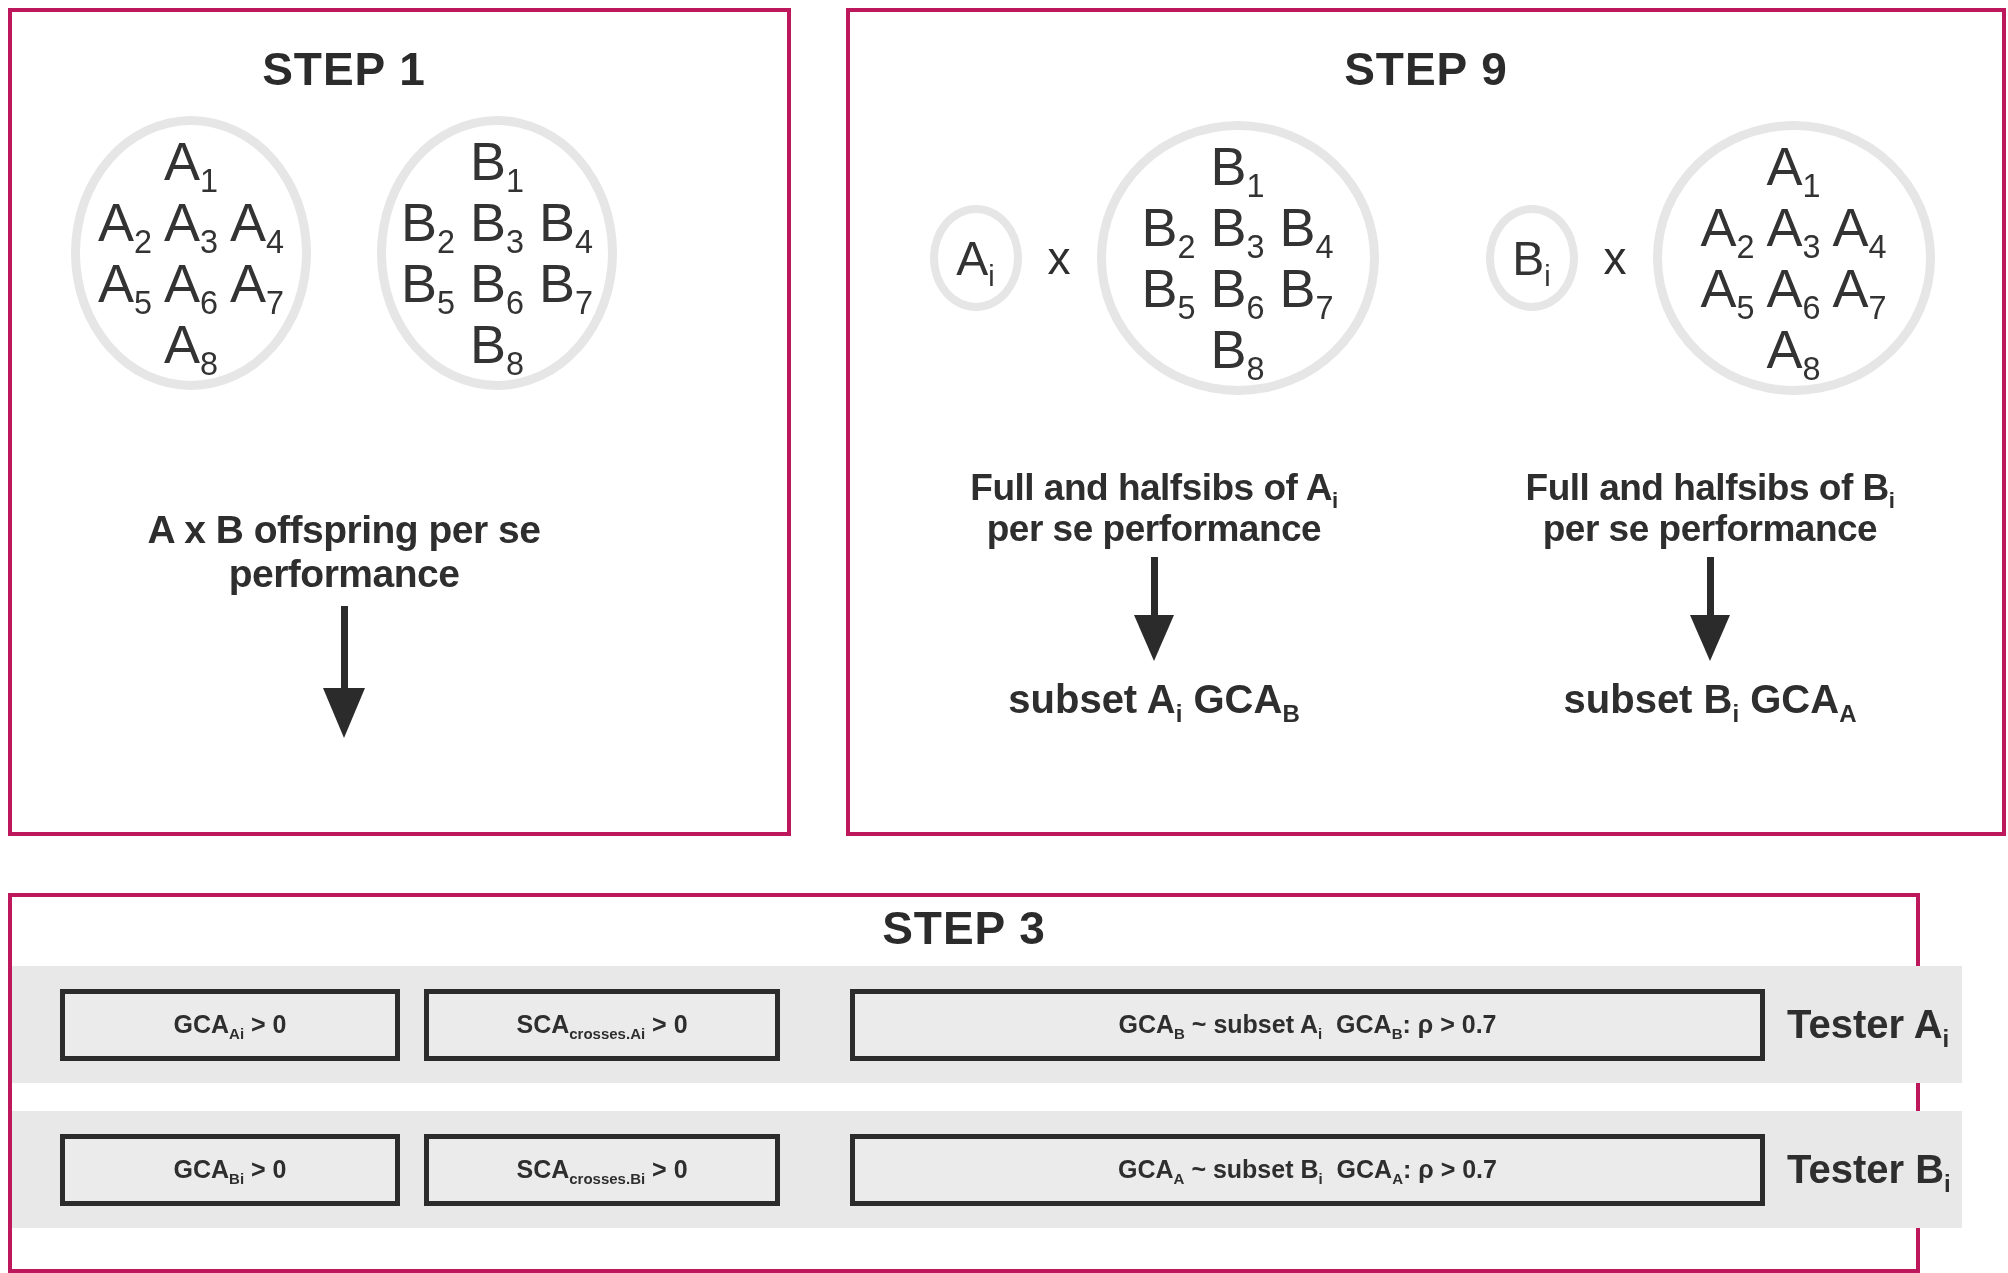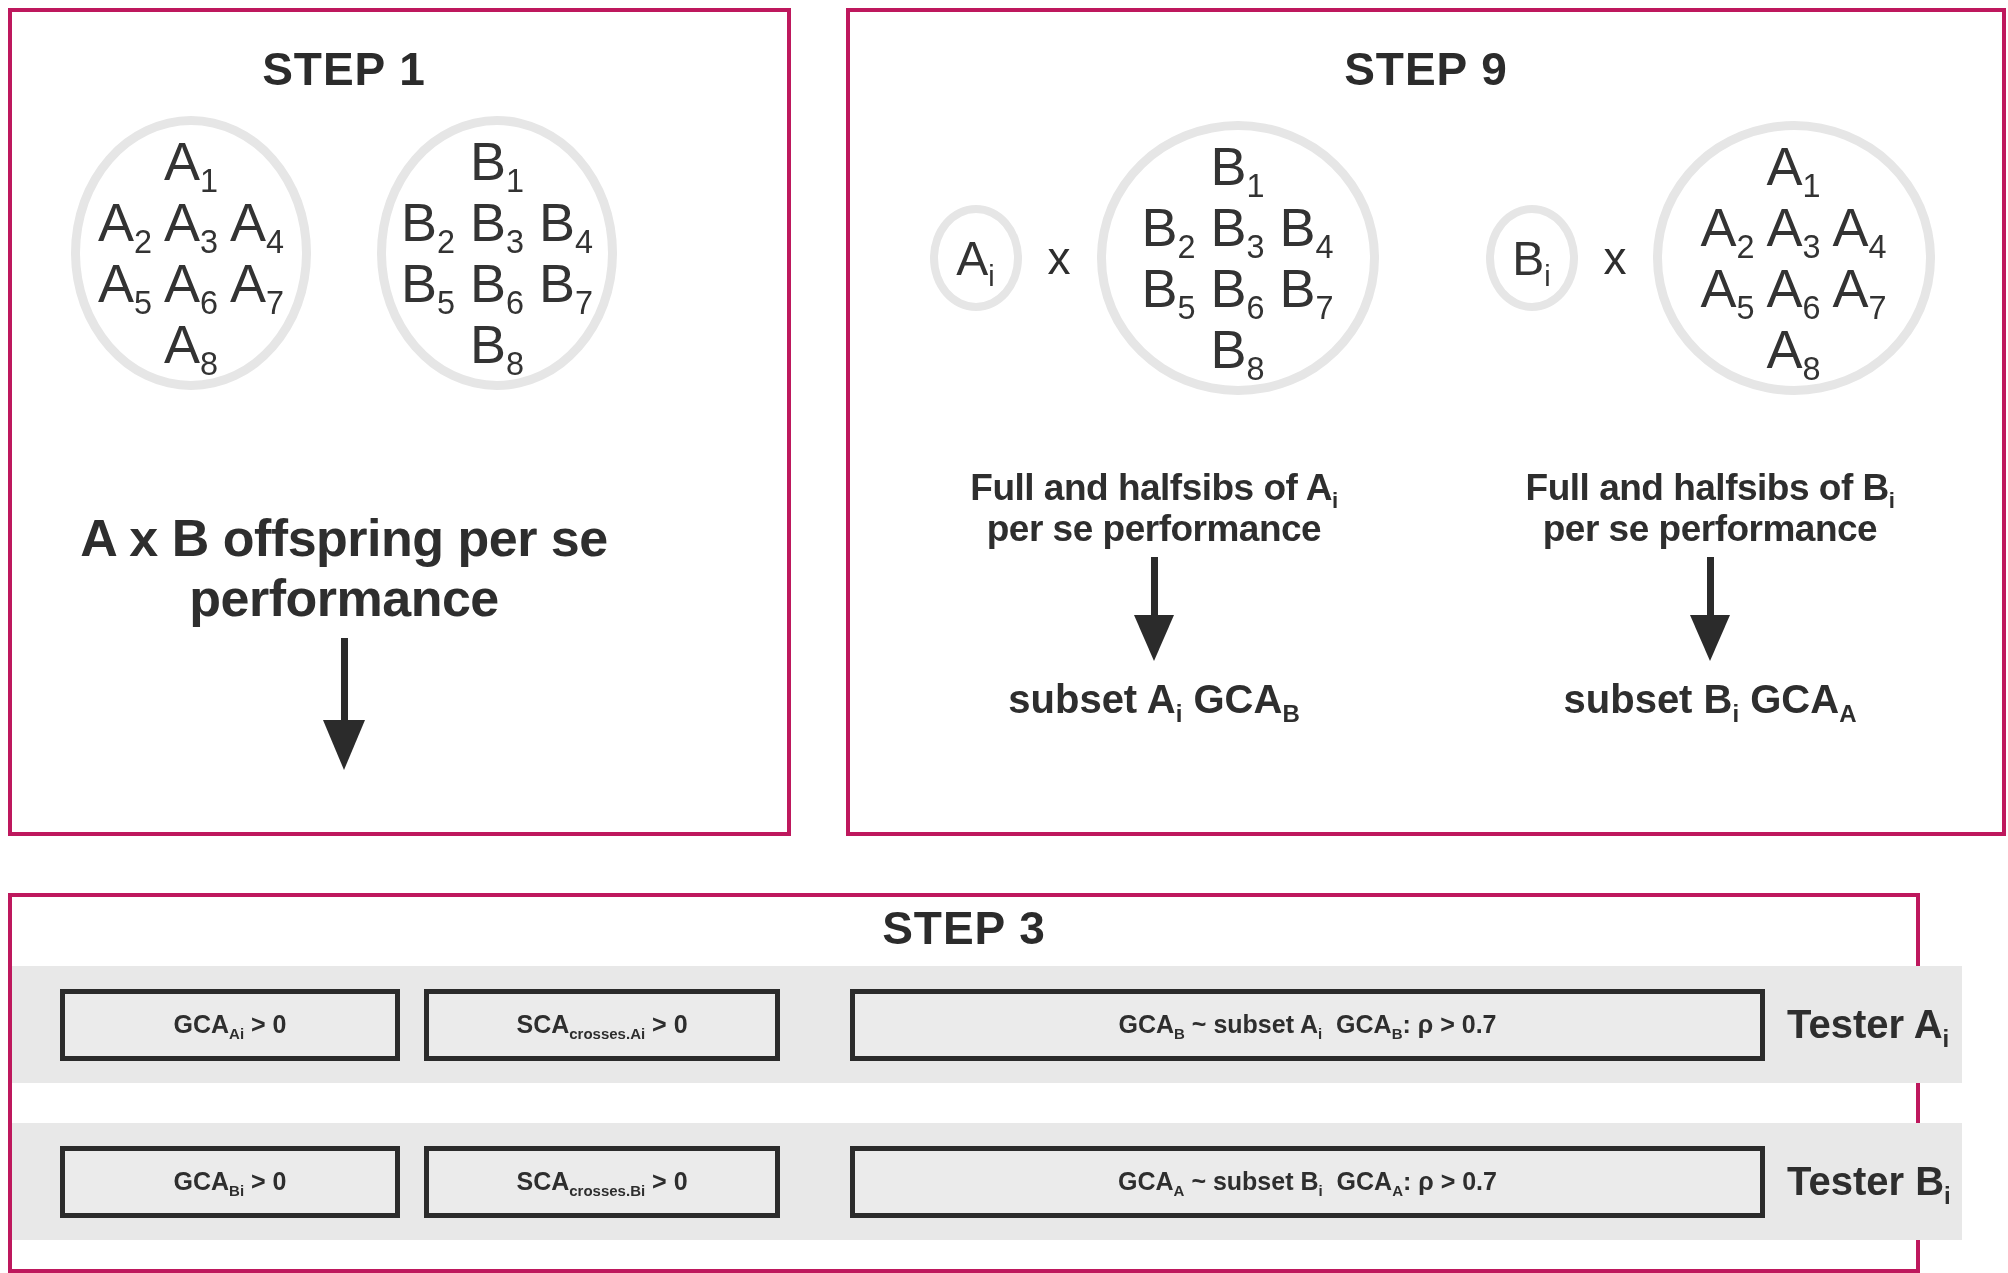--- a/index.html
+++ b/index.html
@@ -22,21 +22,21 @@
   .ellipse {
     border: 9px solid #e6e6e6; border-radius: 50%; background: #fff;
     display: flex; align-items: center; justify-content: center; flex: 0 0 auto;
   }
   .ellipse.big { width: 240px; height: 274px; }
   .step2 .ellipse.big { width: 282px; height: 274px; }
   .ellipse.small { width: 92px; height: 106px; border-width: 8px; }
   .circle-rows { text-align: center; font-size: 54px; line-height: 61px; white-space: nowrap; color: #333; }
   sub { font-size: 0.6em; line-height: 0; }
   .caption { text-align: center; font-weight: bold; color: #2e2e2e; }
-  .step1 .caption { margin-top: 118px; font-size: 52px; letter-spacing: -0.5px; }
+  .step1 .caption { margin-top: 118px; font-size: 39px; letter-spacing: -0.5px; }
   .arrow { display: flex; flex-direction: column; align-items: center; }
   .arrow .shaft { width: 7px; background: #2b2b2b; }
   .arrow .head { width: 0; height: 0; border-left: 21px solid transparent; border-right: 21px solid transparent; border-top: 50px solid #2b2b2b; }
   .step1 .arrow { margin-top: 10px; }
   .step1 .shaft { height: 82px; }
   .result { text-align: center; font-weight: bold; }
   .step1 .result { margin-top: 12px; font-size: 44px; }
   
   .step2 { left: 846px; top: 8px; width: 1160px; height: 828px; }
   .step2 .panel-title { margin-top: 34px; }
@@ -51,21 +51,21 @@
   .pair .head { border-left-width: 20px; border-right-width: 20px; border-top-width: 46px; }
   .pair .result { margin-top: 16px; font-size: 40px; }
   
   .step3 { left: 8px; top: 893px; width: 1912px; height: 380px; }
   .step3 .panel-title { margin-top: 8px; }
   .band {
     margin: 0 auto; width: 1950px; height: 117px; background: #e8e8e8;
     display: flex; align-items: center; padding-left: 48px;
   }
   .band-1 { margin-top: 15px; }
-  .band-2 { margin-top: 40px; text-align: center; }
+  .band-2 { margin-top: 28px; text-align: center; }
   .cond-box {
     height: 72px; background: #ebebeb; border: 5px solid #2b2b2b;
     display: flex; align-items: center; justify-content: center;
     font-weight: bold; font-size: 25px; flex: 0 0 auto;
   }
   .cond-box span { white-space: pre-wrap; }
   .box-s1 { width: 340px; }
   .box-s2 { width: 356px; margin-left: 24px; }
   .box-w  { width: 915px; margin-left: 70px; }
   .row-label { margin-left: 22px; font-weight: bold; font-size: 40px; white-space: nowrap; }

